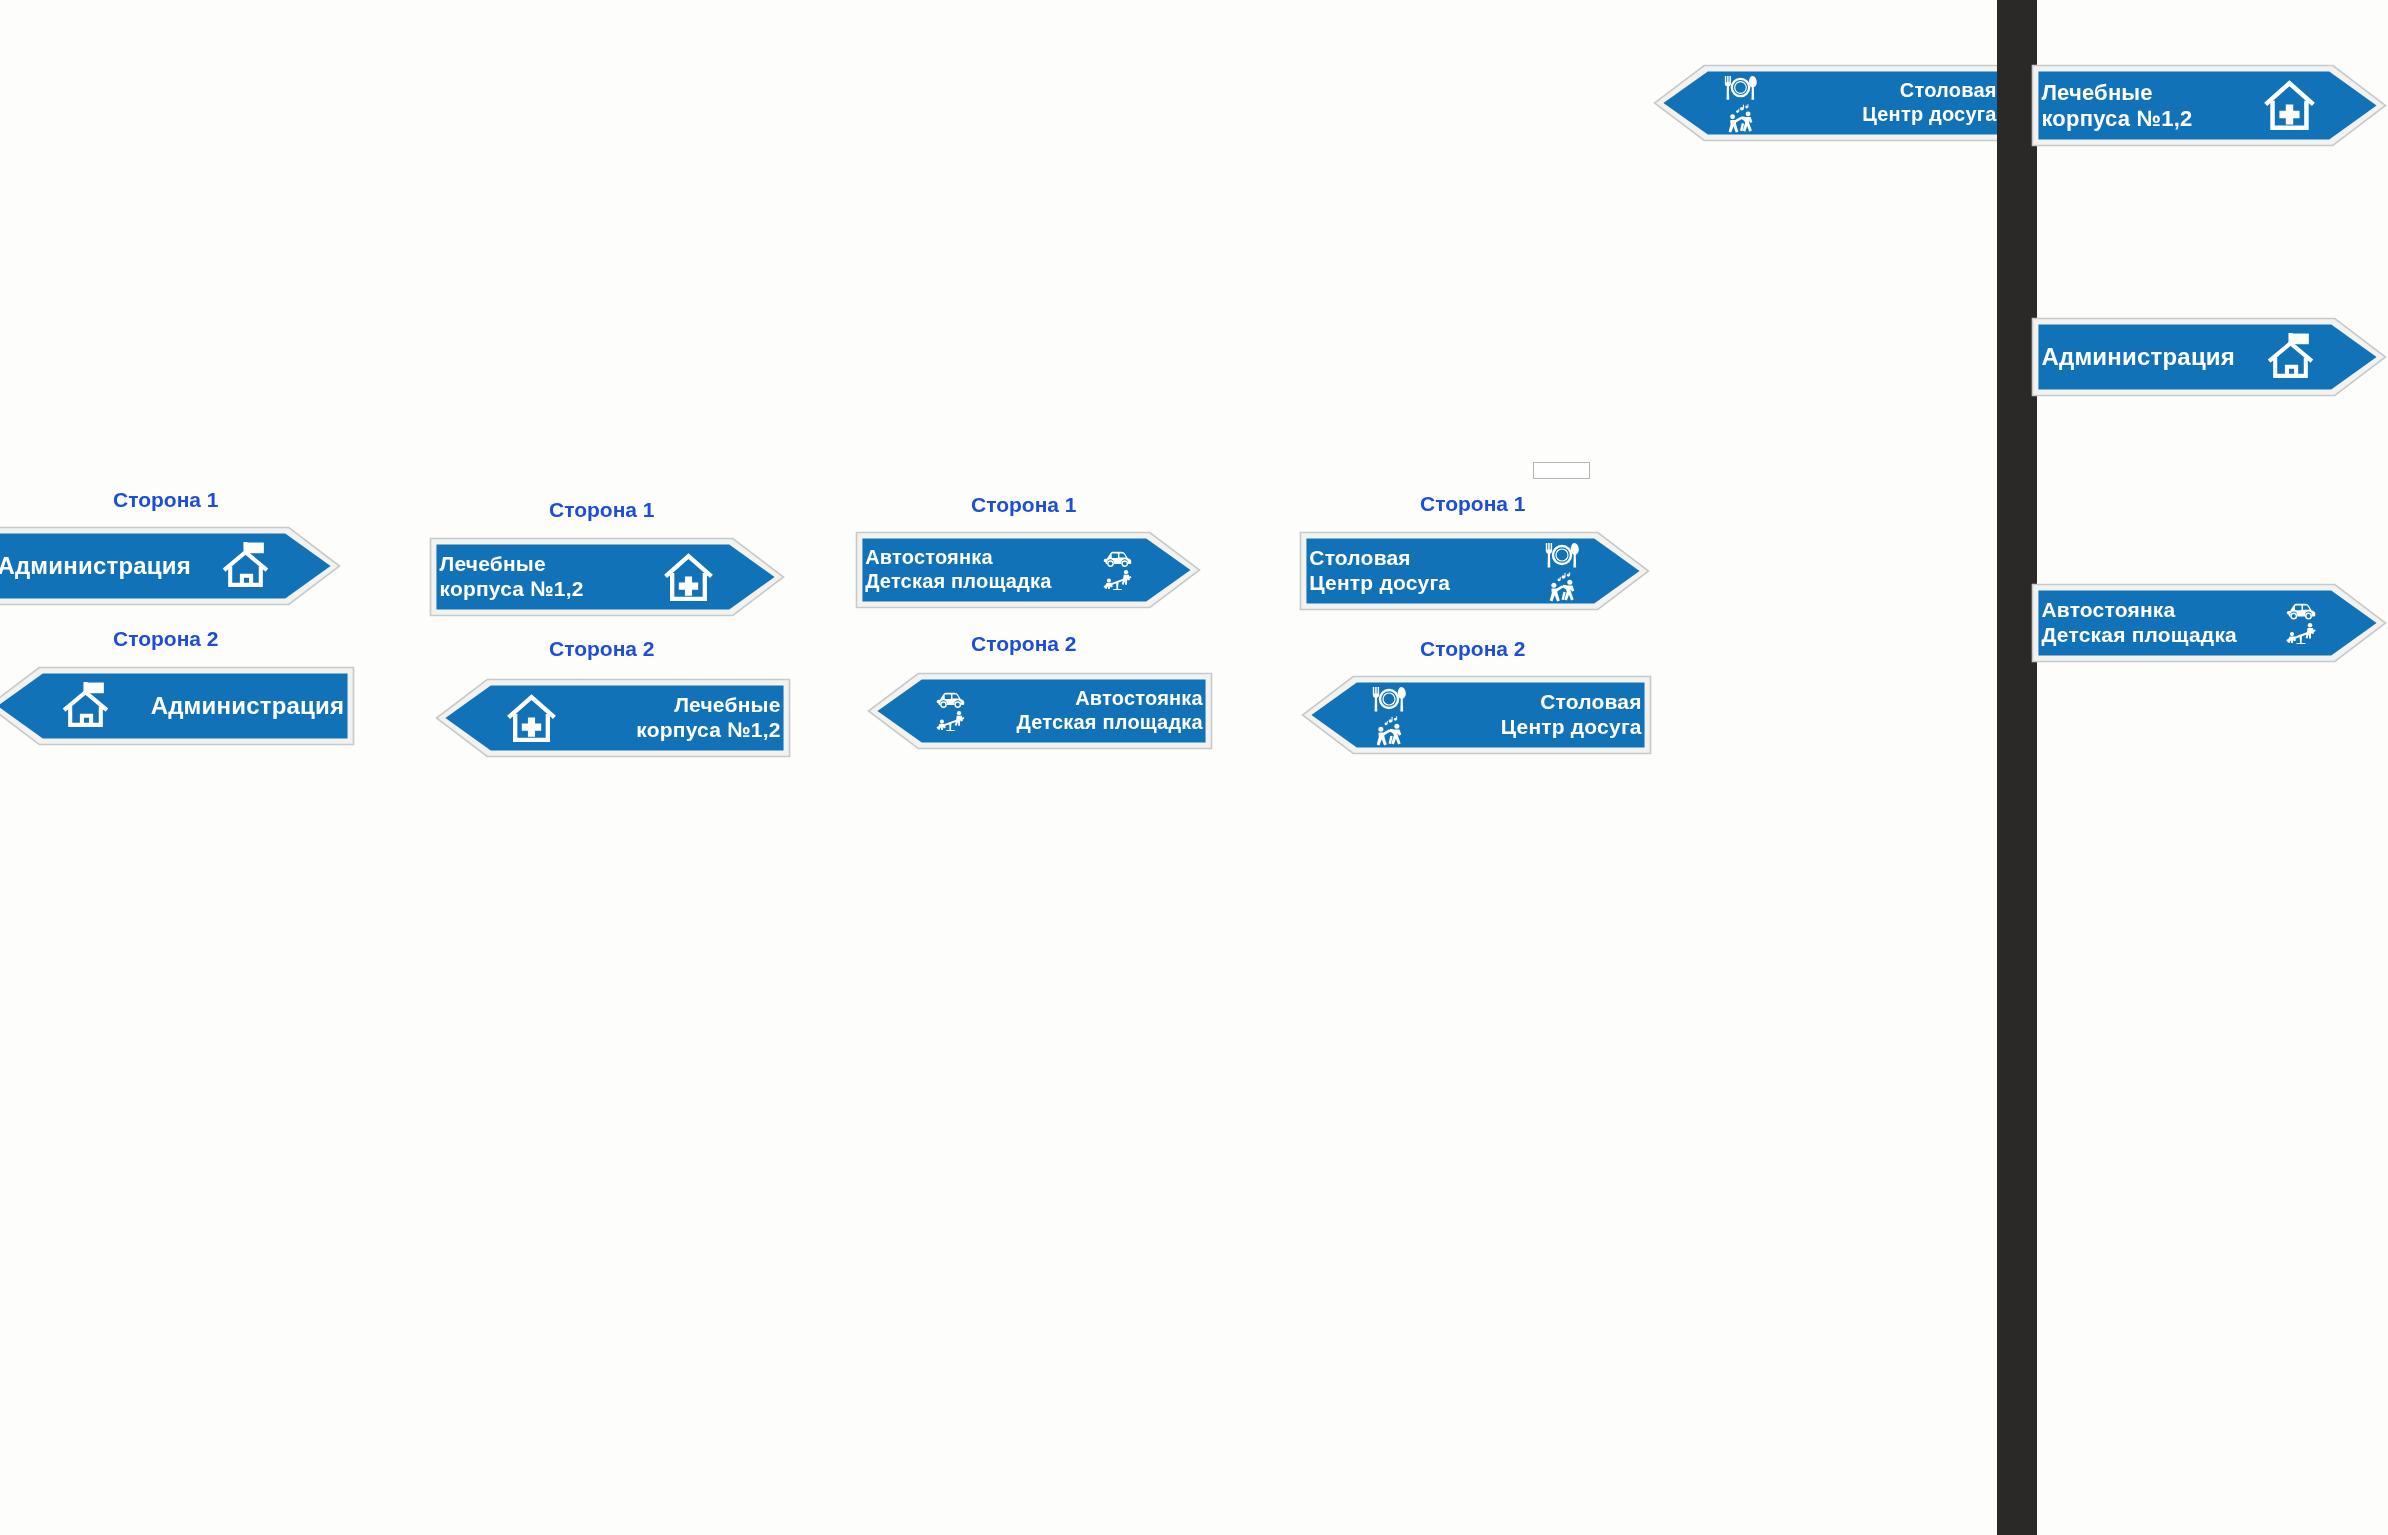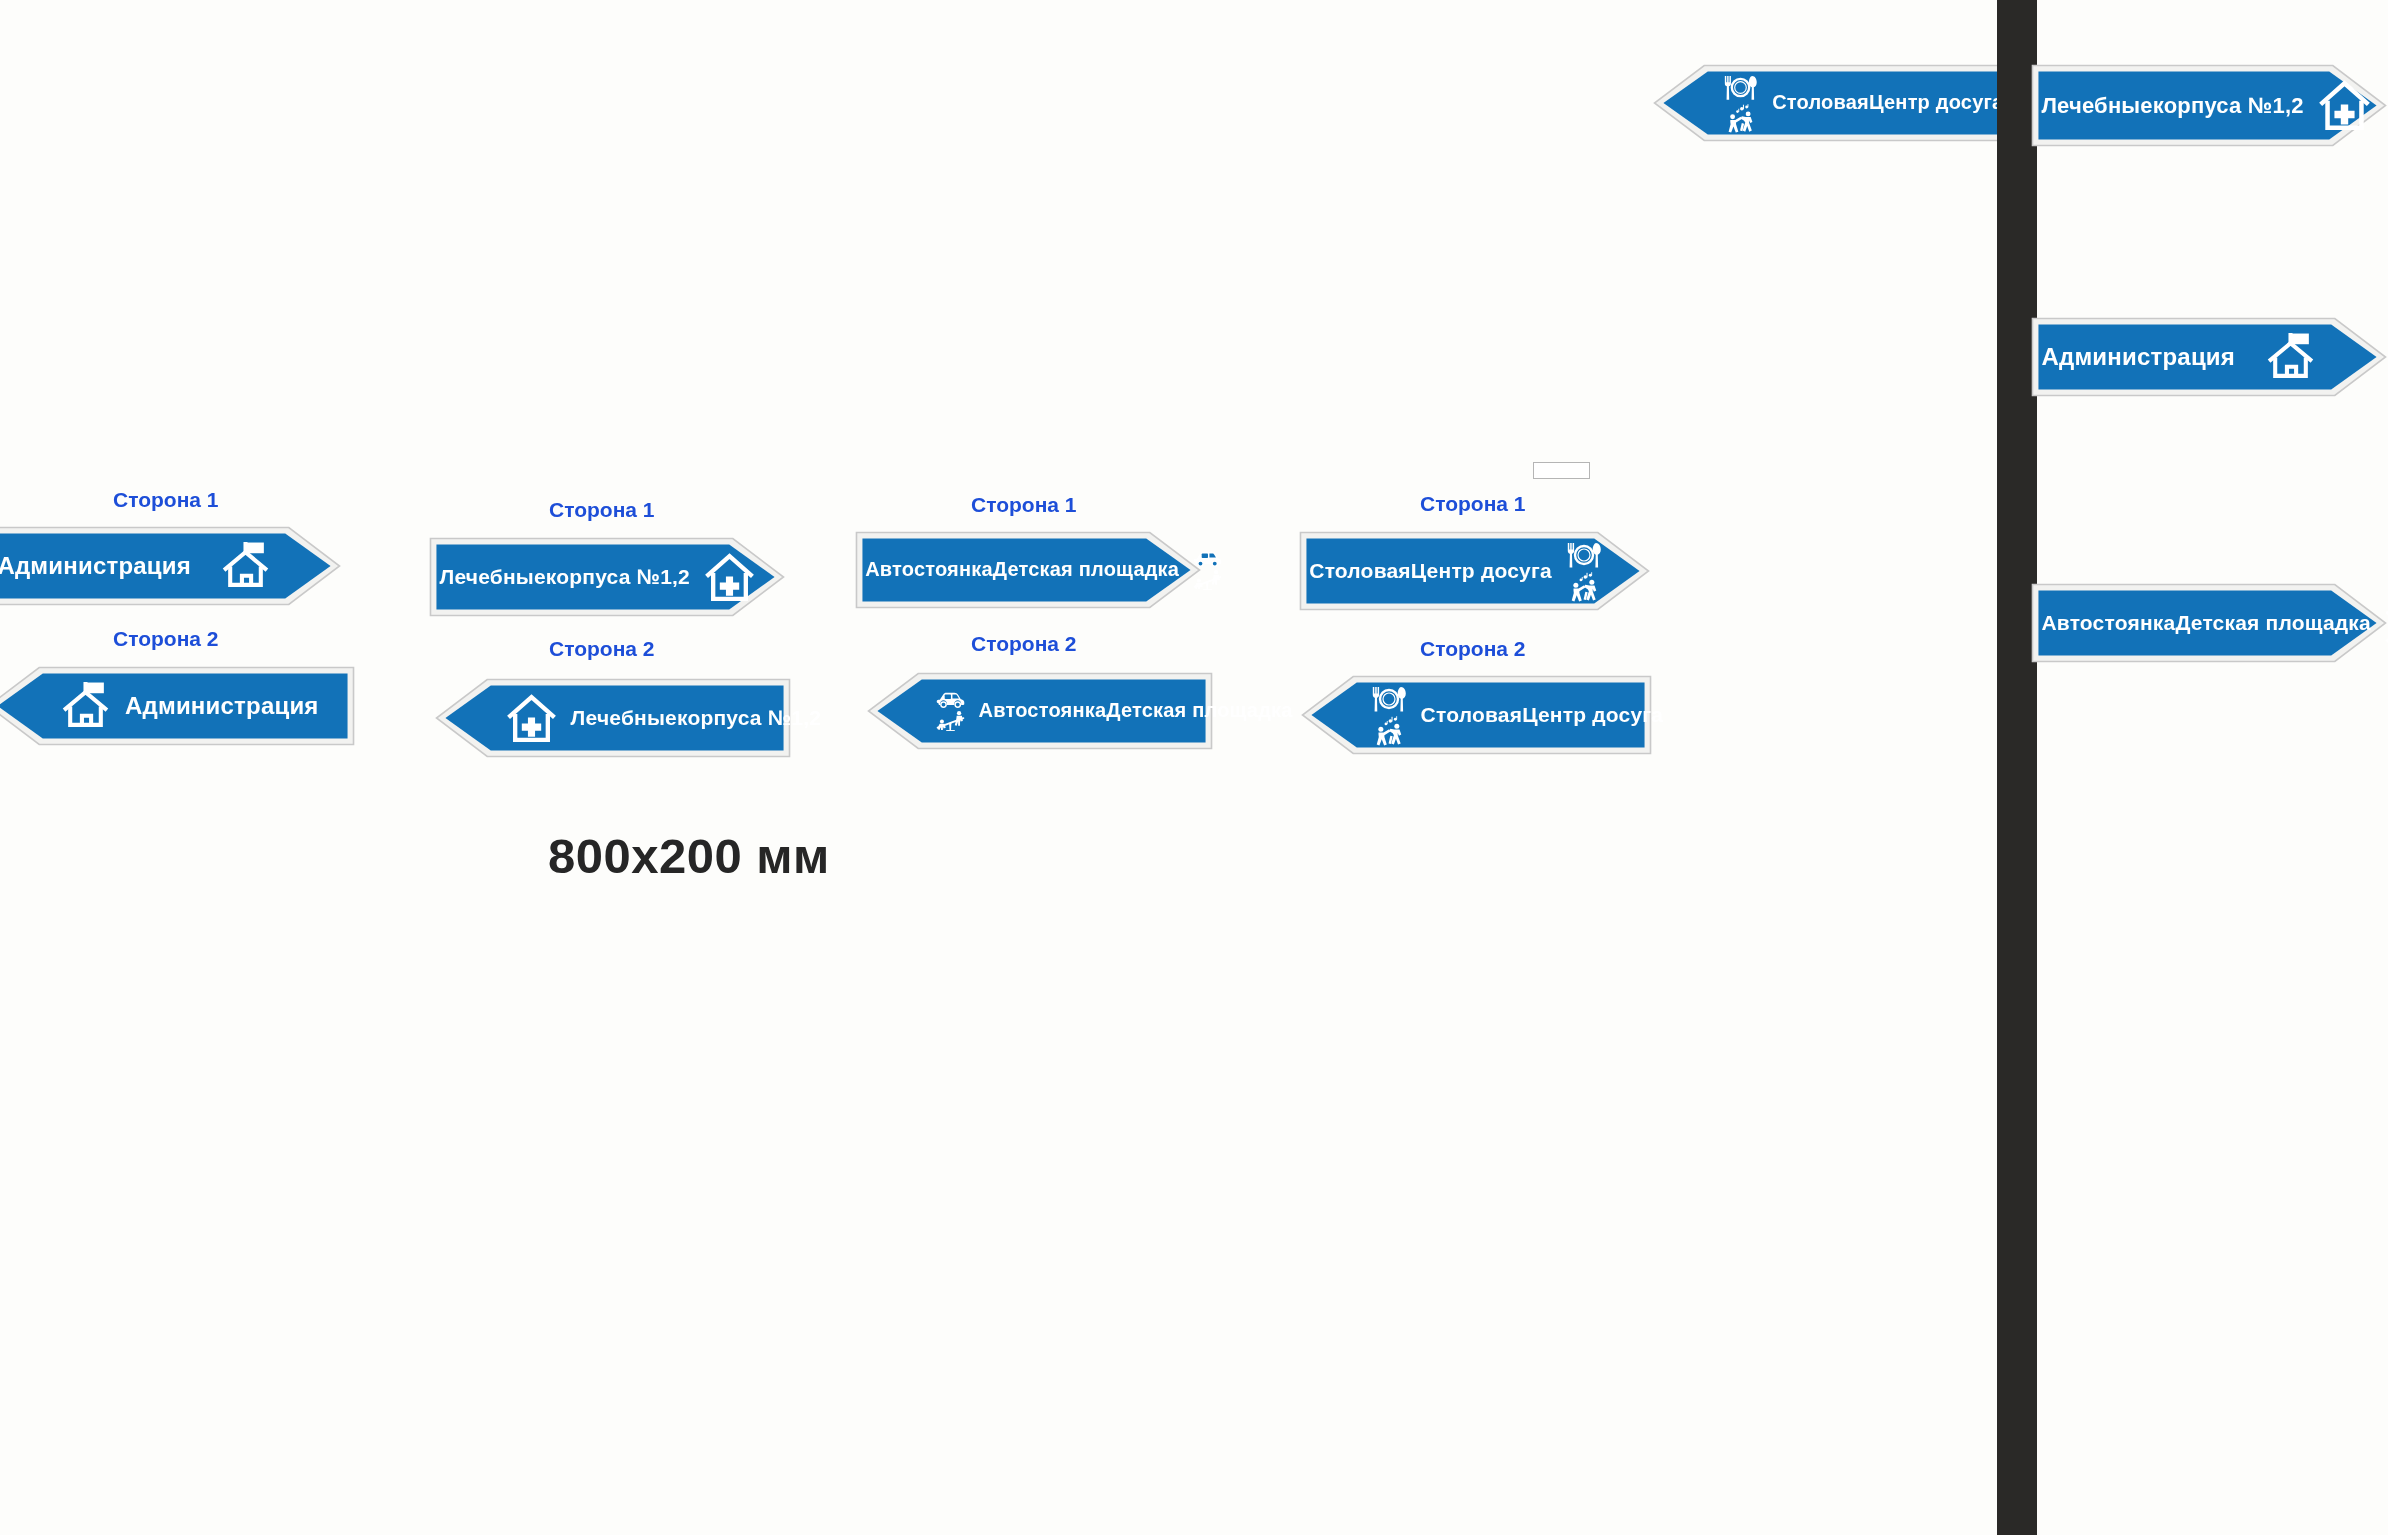--- a/index.html
+++ b/index.html
@@ -22,21 +22,21 @@
   .sign .svgwrap{position:absolute;inset:0;}
   .sign svg{display:block;width:100%;height:100%;}
   .sign .content{
     position:absolute;inset:0;
     display:flex;align-items:center;
     box-sizing:border-box;
   }
   .sign.right .content{padding-left:3.2%;padding-right:20%;}
   .sign.left  .content{padding-left:20%;padding-right:3.2%;}
 
-  .txtblock{display:flex;flex-direction:row;flex:1 1 auto;}
+  .txtblock{display:flex;flex-direction:column;justify-content:center;flex:1 1 auto;}
   .sign.right .txtblock{align-items:flex-start;text-align:left;}
   .sign.left  .txtblock{align-items:flex-end;text-align:right;}
 
   .line{
     color:#ffffff;font-weight:bold;white-space:nowrap;
     letter-spacing:0.2px;line-height:1.18;
   }
 
   .icons{display:flex;flex-direction:column;align-items:center;justify-content:center;flex:0 0 auto;}
   .sign.right .icons{margin-left:14px;}
@@ -342,21 +342,20 @@
                 <rect x="82" y="0" width="3" height="11"></rect>
           <circle cx="47" cy="26" r="4.5"></circle>
                 <rect x="50" y="16" width="3" height="11"></rect>
         </g>
       </svg>
           </span>
         </div>
       </div>
     </div>
 
-  <div class="sizelabel" style="left:548px;top:828px;">800x200 мм</div>
 
   <div class="post" style="left: 1997px; z-index: 1;"></div>
 
   <div class="sign left" style="left: 1652px; top: 63px; width: 356px; height: 80px; z-index: 0;">
       <div class="svgwrap">
         <svg viewBox="0 0 358 80" preserveAspectRatio="none">
      <polygon points="355.5,2.5 52.5,2.5 2.5,40 52.5,77.5 355.5,77.5" fill="#f2f2f0" stroke="#c9c9c9" stroke-width="1.6"></polygon>
      <polygon points="349.5,8.5 56.1,8.5 11.5,40 56.1,71.5 349.5,71.5" fill="#1272b8"></polygon>
    </svg>
       </div>

